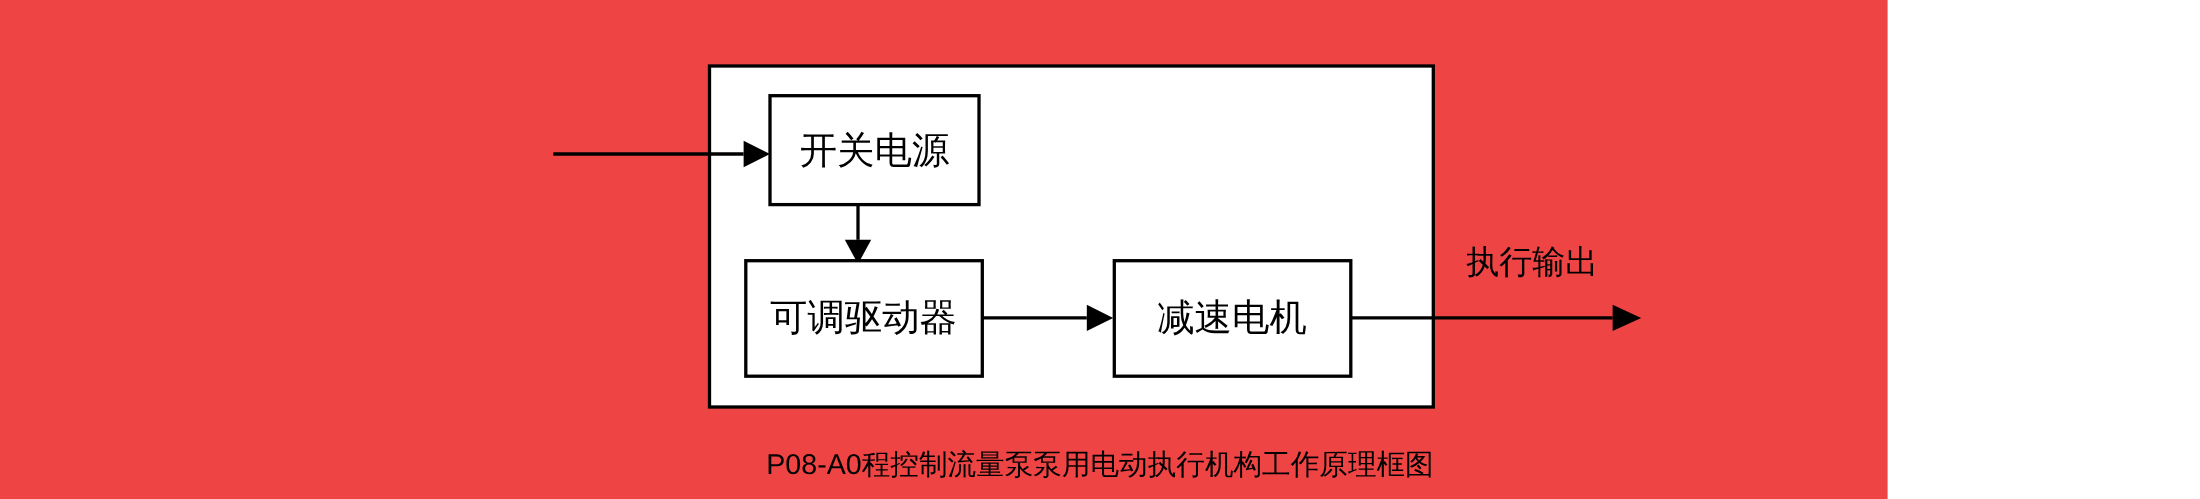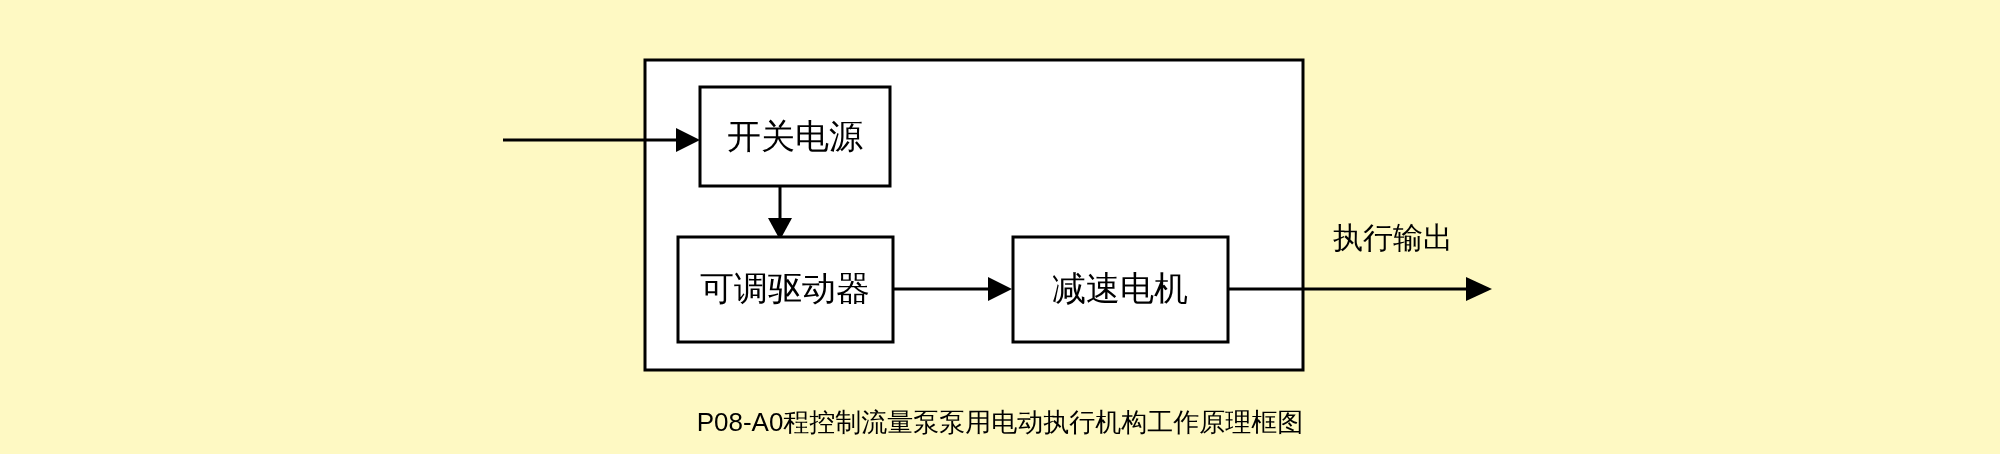--- a/index.html
+++ b/index.html
@@ -6,23 +6,23 @@
   html, body {
     margin: 0;
     padding: 0;
     background: #ffffff;
   }
   body {
     font-family: "Liberation Sans", "DejaVu Sans", sans-serif;
   }
   #canvas {
     position: relative;
-    width: 2000px;
+    width: 1716px;
     height: 454px;
-    background: #fef9c3;
+    background: #ef4444;
     overflow: hidden;
   }
   svg.diagram-layer {
     position: absolute;
     top: 0;
     left: 0;
     width: 2000px;
     height: 454px;
     display: block;
   }

